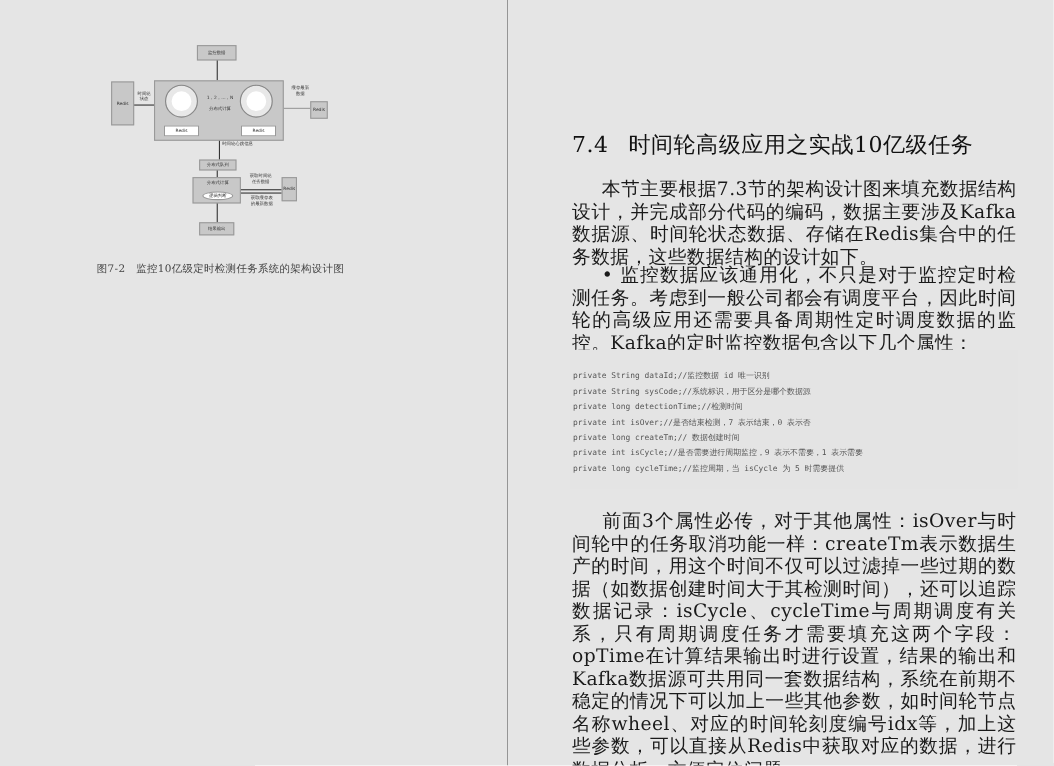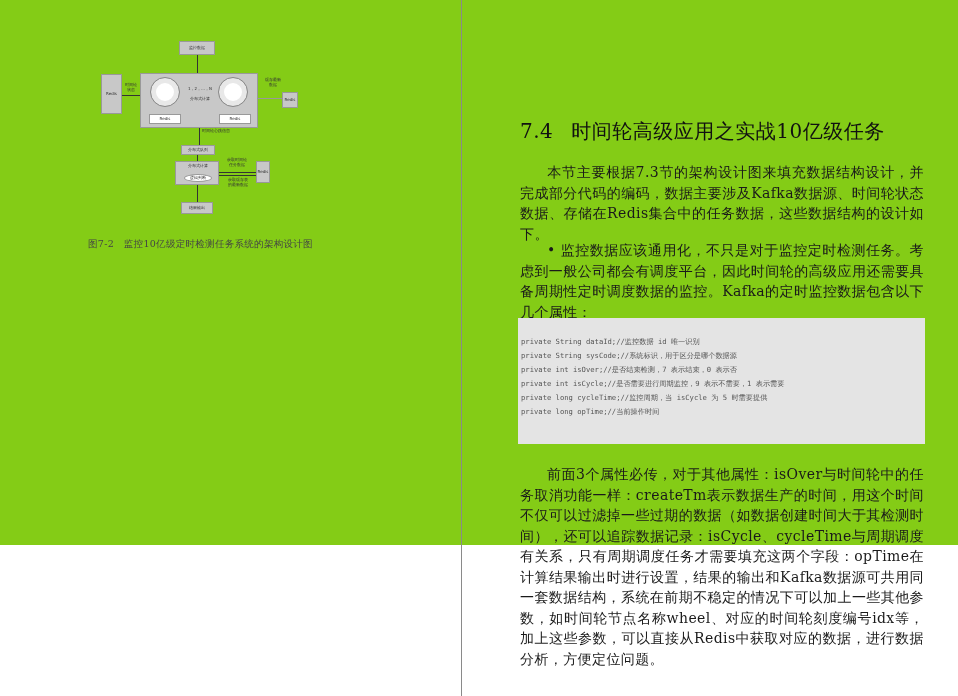--- a/index.html
+++ b/index.html
@@ -1,32 +1,32 @@
 <!DOCTYPE html>
 <html><head>
 <meta charset="utf-8">
 <style>
   html,body{margin:0;padding:0;background:#fff;}
   body{width:958px;height:696px;position:relative;overflow:hidden;font-family:"DejaVu Serif","Liberation Serif",serif;color:#222;}
-  .page{position:absolute;top:0;height:545px;background:#84cc16;}
+  .page{position:absolute;top:0;height:696px;background:#e5e5e5;}
   .page-left{left:0;width:461px;}
   .page-right{left:462px;width:496px;}
   .divider{position:absolute;left:461px;top:0;width:1px;height:696px;background:#8a8a8a;}
   
   .diagram{position:absolute;left:98px;top:38px;width:205px;height:180px;}
   .d{position:absolute;box-sizing:border-box;font-size:4px;color:#333;text-align:center;line-height:1.2;font-family:"DejaVu Sans",sans-serif;}
   .d-box{background:#c8c8c8;border:0.5px solid #999;display:flex;align-items:center;justify-content:center;}
   .d-white{background:#fff;border:0.5px solid #999;display:flex;align-items:center;justify-content:center;}
   .d-line{position:absolute;background:#333;}
   .ring{position:absolute;border-radius:50%;border:5px solid #e8e8e8;background:#fff;box-sizing:border-box;outline:0.5px solid #888;}
   .caption{position:absolute;left:88px;top:238px;font-size:9.5px;color:#444;white-space:nowrap;letter-spacing:0.3px;}
   
   .heading{position:absolute;left:520px;top:118px;font-size:20px;color:#111;white-space:nowrap;letter-spacing:0.5px;}
   .heading .num{margin-right:18px;margin-top:24px;}
-  .para{position:absolute;left:520px;width:404px;font-size:14px;line-height:20.5px;color:#1a1a1a;text-align:justify;letter-spacing:0.4px;}
+  .para{position:absolute;left:520px;width:404px;font-size:17px;line-height:20.5px;color:#1a1a1a;text-align:justify;letter-spacing:0.4px;}
   .para .indent{display:inline-block;width:27px;}
   .codebox{position:absolute;left:518px;top:318px;width:407px;height:126px;background:#e4e4e4;padding:17px 3px;box-sizing:border-box;}
   .code-line{font-family:"DejaVu Sans Mono","Liberation Mono",monospace;font-size:7.2px;color:#555;height:14px;line-height:14px;white-space:nowrap;}
 </style>
 </head>
 <body>
 
 <div class="page page-left">
   <div class="diagram">
 
@@ -102,19 +102,20 @@
   <span class="num">7.4</span><span>时间轮高级应用之实战10亿级任务</span>
 </div>
 
 <div class="para" style="top:162px;"><span class="indent"></span><span>本节主要根据7.3节的架构设计图来填充数据结构设计，并完成部分代码的编码，数据主要涉及Kafka数据源、时间轮状态数据、存储在Redis集合中的任务数据，这些数据结构的设计如下。</span></div>
 
 <div class="para" style="top:240px;"><span class="indent"></span><span>• 监控数据应该通用化，不只是对于监控定时检测任务。考虑到一般公司都会有调度平台，因此时间轮的高级应用还需要具备周期性定时调度数据的监控。Kafka的定时监控数据包含以下几个属性：</span></div>
 
 <div class="codebox">
   <div class="code-line">private String dataId;//监控数据 id 唯一识别</div>
   <div class="code-line">private String sysCode;//系统标识，用于区分是哪个数据源</div>
+  <div class="code-line">private long detectionTime;//检测时间</div>
   <div class="code-line">private int isOver;//是否结束检测，7 表示结束，0 表示否</div>
+  <div class="code-line">private long createTm;// 数据创建时间</div>
   <div class="code-line">private int isCycle;//是否需要进行周期监控，9 表示不需要，1 表示需要</div>
   <div class="code-line">private long cycleTime;//监控周期，当 isCycle 为 5 时需要提供</div>
-  <div class="code-line">private long opTime;//当前操作时间</div>
 </div>
 
 <div class="para" style="top:464px;"><span class="indent"></span><span>前面3个属性必传，对于其他属性：isOver与时间轮中的任务取消功能一样：createTm表示数据生产的时间，用这个时间不仅可以过滤掉一些过期的数据（如数据创建时间大于其检测时间），还可以追踪数据记录：isCycle、cycleTime与周期调度有关系，只有周期调度任务才需要填充这两个字段：opTime在计算结果输出时进行设置，结果的输出和Kafka数据源可共用同一套数据结构，系统在前期不稳定的情况下可以加上一些其他参数，如时间轮节点名称wheel、对应的时间轮刻度编号idx等，加上这些参数，可以直接从Redis中获取对应的数据，进行数据分析，方便定位问题。</span></div>
 
 </body></html>

